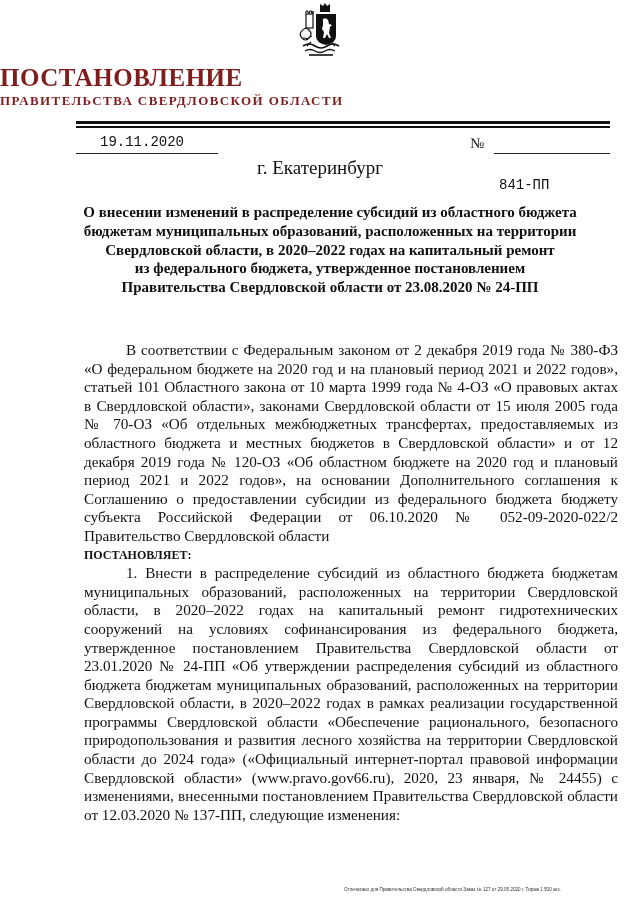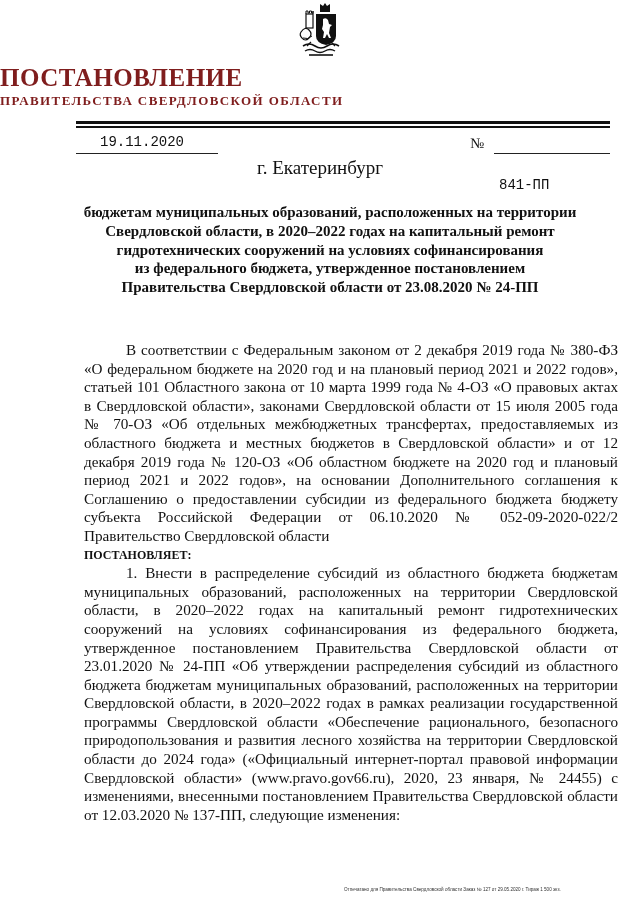--- a/index.html
+++ b/index.html
@@ -58,23 +58,23 @@
 </div>
 
 <div class="num-label">№</div>
 <div class="num-field">
   <span>841-ПП</span>
 </div>
 
 <div class="city">г. Екатеринбург</div>
 
 <div class="subject">
+  <div>О внесении изменений в распределение субсидий из областного бюджета</div>
   <div>бюджетам муниципальных образований, расположенных на территории</div>
   <div>Свердловской области, в 2020–2022 годах на капитальный ремонт</div>
-  <div>гидротехнических сооружений на условиях софинансирования</div>
   <div>из федерального бюджета, утвержденное постановлением</div>
   <div>Правительства Свердловской области от 23.08.2020 № 24-ПП</div>
 </div>
 
 <div class="body">
   <p>В соответствии с Федеральным законом от 2 декабря 2019 года № 380-ФЗ «О федеральном бюджете на 2020 год и на плановый период 2021 и 2022 годов», статьей 101 Областного закона от 10 марта 1999 года № 4-ОЗ «О правовых актах в Свердловской области», законами Свердловской области от 15 июля 2005 года № 70-ОЗ «Об отдельных межбюджетных трансфертах, предоставляемых из областного бюджета и местных бюджетов в Свердловской области» и от 12 декабря 2019 года № 120-ОЗ «Об областном бюджете на 2020 год и плановый период 2021 и 2022 годов», на основании Дополнительного соглашения к Соглашению о предоставлении субсидии из федерального бюджета бюджету субъекта Российской Федерации от 06.10.2020 № 052-09-2020-022/2 Правительство Свердловской области</p>
   <p class="decree">ПОСТАНОВЛЯЕТ:</p>
   <p>1. Внести в распределение субсидий из областного бюджета бюджетам муниципальных образований, расположенных на территории Свердловской области, в 2020–2022 годах на капитальный ремонт гидротехнических сооружений на условиях софинансирования из федерального бюджета, утвержденное постановлением Правительства Свердловской области от 23.01.2020 № 24-ПП «Об утверждении распределения субсидий из областного бюджета бюджетам муниципальных образований, расположенных на территории Свердловской области, в 2020–2022 годах в рамках реализации государственной программы Свердловской области «Обеспечение рационального, безопасного природопользования и развития лесного хозяйства на территории Свердловской области до 2024 года» («Официальный интернет-портал правовой информации Свердловской области» (www.pravo.gov66.ru), 2020, 23 января, № 24455) с изменениями, внесенными постановлением Правительства Свердловской области от 12.03.2020 № 137-ПП, следующие изменения:</p>
 </div>
 

